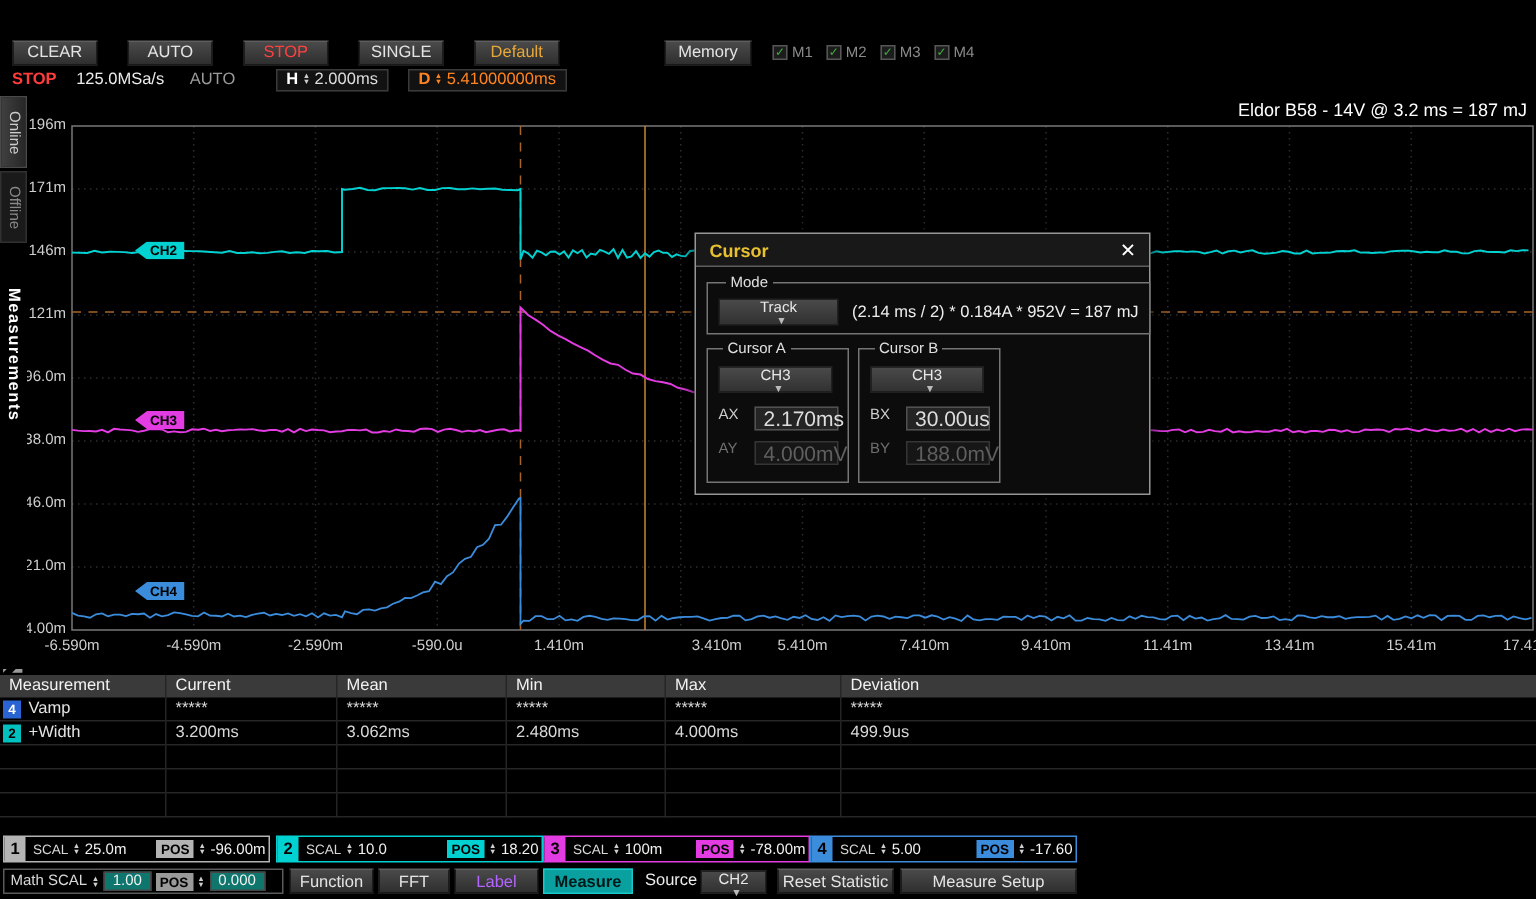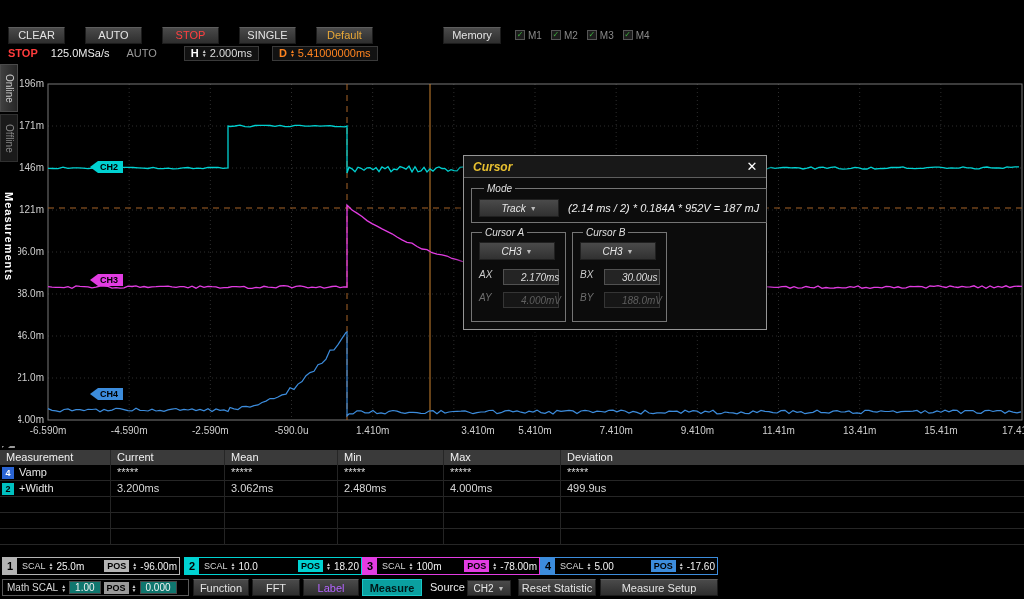--- a/index.html
+++ b/index.html
@@ -51,42 +51,42 @@
   #scope-svg{position:absolute;left:0;top:0;}
   .annotation{position:absolute;top:4px;right:6px;font-size:12px;color:#fff;}
   .ytick{position:absolute;left:0;width:44px;text-align:right;font-size:10px;color:#cfcfcf;}
   .xtick{position:absolute;top:363px;transform:translateX(-50%);font-size:10px;color:#cfcfcf;white-space:nowrap;}
   .chtag{position:absolute;left:90px;font-size:9px;font-weight:bold;color:#000;
          padding:1px 5px 1px 10px;clip-path:polygon(0 50%,8px 0,100% 0,100% 100%,8px 100%);}
   .corner{position:absolute;left:2px;top:377px;font-size:9px;color:#9a9a9a;letter-spacing:-1px;}
 
   
   #dialog{position:absolute;left:463px;top:155px;width:304px;height:175px;background:#0c0c0c;
-          border:1px solid #969696;z-index:5;box-shadow:0 0 12px rgba(0,0,0,.85);font-style:italic;}
+          border:1px solid #969696;z-index:5;box-shadow:0 0 12px rgba(0,0,0,.85);}
   .dlg-title{height:22px;display:flex;align-items:center;justify-content:space-between;
              background:#181818;border-bottom:1px solid #5e5e5e;}
   .dlg-title-text{color:#e8c030;font-weight:bold;font-size:12px;padding-left:9px;}
   .dlg-close{color:#fff;font-size:13px;font-weight:bold;width:20px;text-align:center;margin-right:4px;cursor:default;}
   fieldset{border:1px solid #757575;}
   legend{padding:0 3px;margin-left:5px;font-size:10px;color:#e0e0e0;}
   .grp-mode{margin:5px 7px 4px 7px;height:40px;display:flex;align-items:center;gap:9px;padding:2px 7px;}
   .grp-row{display:flex;gap:6px;margin:0 7px;}
   .grp-cur{width:95px;height:95px;padding:2px 5px;}
   .grp-res{width:96px;height:95px;border:1px solid #6a6a6a;padding:4px 4px;display:flex;
            flex-direction:column;justify-content:space-evenly;margin-top:0px;}
   .dd{background:linear-gradient(#4a4a4a,#313131);border:1px solid #202020;color:#e8e8e8;font-size:10px;
-      display:inline-flex;align-items:center;justify-content:center;padding:0 4px;height:18px;}
+      display:inline-flex;align-items:center;justify-content:space-between;padding:0 4px;height:18px;flex-direction:column;}
   .dd-mode{width:80px;}
   .dd-src{width:76px;margin:2px 0 2px 2px;}
   .dd-ar{font-size:7px;color:#bbb;margin-left:4px;}
   .formula{font-size:11px;color:#eee;white-space:nowrap;}
   .dlg-row{display:flex;gap:4px;margin-top:7px;margin-left:2px;}
   .dlg-lbl{font-size:10px;color:#ccc;width:20px;}
   .dlg-field{width:56px;height:16px;background:#242424;border:1px solid #515151;color:#ddd;
-             font-size:10px;display:flex;align-items:center;padding:0 17px;}
+             font-size:14px;display:flex;align-items:center;padding:0 5px;}
   .dlg-lbl.dis{color:#6e6e6e;}
   .dlg-field.dis{background:#161616;border-color:#353535;color:#5f5f5f;}
   .res-row{display:flex;align-items:center;gap:3px;}
   .res-lbl{font-size:9px;color:#ccc;width:34px;text-align:right;white-space:nowrap;}
   .res-field{width:49px;height:15px;background:#1e1e1e;border:1px solid #3e3e3e;color:#ccc;
              font-size:9px;display:flex;align-items:center;padding:0 2px;}
 
   
   #mtable{position:absolute;left:0;top:450px;width:1024px;}
   .mt-header{display:flex;height:15px;background:#3a3a3a;font-size:11px;color:#f2f2f2;align-items:center;}
@@ -194,20 +194,21 @@
         <line x1="48" y1="274" x2="1022" y2="274" stroke="#2e2e2e" stroke-dasharray="1 3"></line>
         <line x1="48" y1="316" x2="1022" y2="316" stroke="#2e2e2e" stroke-dasharray="1 3"></line>
         <rect x="48" y="22" width="974" height="336" fill="none" stroke="#787878"></rect>
         <line x1="48" y1="146" x2="1022" y2="146" stroke="#a86428" stroke-dasharray="6 5"></line>
         <line x1="347" y1="22" x2="347" y2="358" stroke="#a86428" stroke-dasharray="6 5"></line>
         <line x1="430" y1="22" x2="430" y2="358" stroke="#cd8430"></line>
         <polyline points="48.0,346.6 52.0,348.4 56.0,348.9 60.0,349.8 64.0,347.5 68.0,346.9 72.0,348.9 76.0,347.7 80.0,347.7 84.0,348.7 88.0,347.3 92.0,347.5 96.0,347.0 100.0,349.8 104.0,347.4 108.0,348.9 112.0,348.1 116.0,346.3 120.0,346.7 124.0,347.6 128.0,348.6 132.0,348.9 136.0,346.3 140.0,348.4 144.0,348.5 148.0,349.0 152.0,347.2 156.0,349.0 160.0,348.4 164.0,349.4 168.0,347.9 172.0,347.1 176.0,346.5 180.0,348.3 184.0,347.3 188.0,348.0 192.0,347.0 196.0,348.6 200.0,347.4 204.0,348.9 208.0,346.8 212.0,349.6 216.0,346.9 220.0,348.4 224.0,347.9 228.0,349.5 230.0,345.5 234.0,346.8 238.0,347.5 242.0,344.6 246.0,344.3 250.0,345.1 254.0,343.6 258.0,342.9 262.0,340.5 266.0,339.1 270.0,336.6 274.0,336.7 278.0,335.0 282.0,332.9 286.0,332.1 290.0,325.8 294.0,327.4 298.0,322.1 302.0,319.6 306.0,313.7 310.0,310.6 314.0,309.2 318.0,302.8 322.0,301.2 326.0,297.1 330.0,288.1 334.0,287.8 338.0,282.6 342.0,276.4 346.0,270.4 347.0,270.0 347.0,354.0 349.0,351.8 353.0,351.9 357.0,348.8 361.0,348.8 365.0,350.8 369.0,350.8 373.0,348.5 377.0,351.6 381.0,350.9 385.0,351.9 389.0,349.3 393.0,348.5 397.0,349.2 401.0,350.6 405.0,351.3 409.0,350.3 413.0,350.4 417.0,350.7 421.0,351.4 425.0,351.5 429.0,349.0 433.0,348.7 437.0,351.8 441.0,348.6 445.0,351.0 449.0,350.0 453.0,349.5 457.0,349.3 461.0,349.2 465.0,348.9 469.0,350.2 473.0,351.7 477.0,350.7 481.0,350.0 485.0,349.9 489.0,348.5 493.0,348.4 497.0,351.6 501.0,350.7 505.0,348.9 509.0,348.4 513.0,349.8 517.0,348.9 521.0,350.2 525.0,351.2 529.0,349.2 533.0,350.0 537.0,348.1 541.0,350.6 545.0,351.3 549.0,349.5 553.0,351.9 557.0,348.3 561.0,349.4 565.0,348.8 569.0,348.4 573.0,348.9 577.0,351.6 581.0,349.0 585.0,348.4 589.0,349.0 593.0,350.5 597.0,349.1 601.0,349.5 605.0,350.1 609.0,348.3 613.0,348.2 617.0,349.8 621.0,348.2 625.0,349.0 629.0,351.0 633.0,349.4 637.0,350.4 641.0,352.0 645.0,348.3 649.0,351.0 653.0,351.6 657.0,350.8 661.0,350.8 665.0,351.2 669.0,349.1 673.0,349.3 677.0,349.2 681.0,351.3 685.0,348.3 689.0,350.0 693.0,348.6 697.0,349.1 701.0,351.6 705.0,349.2 709.0,350.2 713.0,348.2 717.0,351.8 721.0,351.7 725.0,350.0 729.0,350.7 733.0,350.9 737.0,351.9 741.0,350.0 745.0,351.4 749.0,351.6 753.0,348.9 757.0,350.5 761.0,348.5 765.0,349.4 769.0,349.6 773.0,350.7 777.0,351.0 781.0,348.7 785.0,348.4 789.0,351.5 793.0,348.6 797.0,350.4 801.0,349.7 805.0,351.7 809.0,350.8 813.0,350.3 817.0,348.1 821.0,350.6 825.0,350.7 829.0,351.1 833.0,349.1 837.0,348.6 841.0,350.0 845.0,349.9 849.0,348.9 853.0,351.4 857.0,350.8 861.0,351.6 865.0,348.3 869.0,348.4 873.0,349.6 877.0,350.1 881.0,348.8 885.0,349.5 889.0,349.5 893.0,348.8 897.0,350.6 901.0,349.7 905.0,349.4 909.0,349.4 913.0,349.2 917.0,348.4 921.0,351.1 925.0,348.6 929.0,351.2 933.0,350.6 937.0,348.9 941.0,350.2 945.0,348.2 949.0,349.9 953.0,348.1 957.0,348.3 961.0,351.4 965.0,348.6 969.0,348.5 973.0,348.6 977.0,351.2 981.0,351.3 985.0,348.6 989.0,348.3 993.0,349.5 997.0,348.6 1001.0,348.5 1005.0,351.2 1009.0,348.9 1013.0,350.1 1017.0,350.9 1021.0,349.9" fill="none" stroke="#3c8cdc" stroke-width="1.2"></polyline>
         <polyline points="48.0,224.6 52.0,225.1 56.0,225.4 60.0,225.3 64.0,225.6 68.0,224.6 72.0,226.3 76.0,223.9 80.0,224.3 84.0,224.6 88.0,224.9 92.0,225.9 96.0,225.2 100.0,224.1 104.0,224.1 108.0,224.3 112.0,226.2 116.0,225.6 120.0,226.1 124.0,225.9 128.0,224.2 132.0,224.5 136.0,223.8 140.0,225.3 144.0,224.5 148.0,225.5 152.0,224.8 156.0,224.6 160.0,224.3 164.0,224.4 168.0,224.1 172.0,224.8 176.0,225.3 180.0,224.7 184.0,224.6 188.0,225.8 192.0,224.1 196.0,226.2 200.0,223.9 204.0,225.4 208.0,224.4 212.0,224.7 216.0,224.9 220.0,226.1 224.0,225.7 228.0,225.5 232.0,224.6 236.0,224.6 240.0,224.9 244.0,224.3 248.0,226.3 252.0,226.3 256.0,225.4 260.0,225.9 264.0,224.3 268.0,225.2 272.0,225.3 276.0,225.8 280.0,224.0 284.0,223.7 288.0,224.1 292.0,225.9 296.0,224.4 300.0,223.9 304.0,224.7 308.0,225.9 312.0,225.1 316.0,225.6 320.0,224.7 324.0,226.1 328.0,225.3 332.0,224.5 336.0,224.2 340.0,225.6 344.0,224.9 347.0,225.0 347.0,143.0 347.0,143.0 352.0,148.0 357.0,151.1 362.0,154.5 367.0,158.6 372.0,161.6 377.0,164.1 382.0,166.9 387.0,169.4 392.0,171.8 397.0,175.0 402.0,177.9 407.0,180.3 412.0,181.2 417.0,184.5 422.0,187.0 427.0,187.7 432.0,190.7 437.0,192.1 442.0,192.8 447.0,194.0 452.0,196.5 457.0,197.7 462.0,199.3 467.0,199.8 472.0,202.1 477.0,203.3 482.0,203.4 487.0,204.3 492.0,206.3 497.0,207.3 502.0,207.9 507.0,208.0 512.0,210.0 517.0,210.6 522.0,210.5 527.0,211.3 532.0,211.5 537.0,212.4 542.0,213.7 547.0,213.6 552.0,215.3 557.0,214.7 562.0,215.3 567.0,215.9 572.0,216.3 577.0,216.1 582.0,216.8 587.0,216.8 592.0,217.6 597.0,218.1 602.0,218.2 607.0,219.0 612.0,219.2 617.0,218.6 622.0,219.8 627.0,220.8 632.0,221.1 637.0,220.1 642.0,221.5 647.0,221.1 652.0,221.2 657.0,221.4 662.0,224.9 666.0,225.3 670.0,224.1 674.0,224.8 678.0,225.4 682.0,224.2 686.0,225.9 690.0,225.4 694.0,224.9 698.0,224.6 702.0,226.0 706.0,226.1 710.0,226.1 714.0,224.3 718.0,224.0 722.0,224.9 726.0,224.0 730.0,224.7 734.0,224.0 738.0,224.4 742.0,224.1 746.0,224.7 750.0,224.4 754.0,224.5 758.0,225.2 762.0,224.2 766.0,224.7 770.0,225.0 774.0,225.4 778.0,225.4 782.0,224.6 786.0,224.3 790.0,226.2 794.0,224.6 798.0,226.2 802.0,225.9 806.0,224.5 810.0,225.4 814.0,225.8 818.0,223.9 822.0,226.3 826.0,225.5 830.0,226.1 834.0,226.0 838.0,225.4 842.0,225.8 846.0,225.8 850.0,224.7 854.0,225.3 858.0,223.9 862.0,226.2 866.0,225.3 870.0,226.3 874.0,225.3 878.0,225.3 882.0,225.9 886.0,224.5 890.0,224.7 894.0,225.8 898.0,224.8 902.0,226.2 906.0,225.9 910.0,224.4 914.0,224.6 918.0,224.3 922.0,224.6 926.0,226.0 930.0,224.0 934.0,224.3 938.0,223.7 942.0,224.7 946.0,225.5 950.0,224.0 954.0,224.9 958.0,225.5 962.0,224.4 966.0,225.1 970.0,224.9 974.0,223.8 978.0,225.8 982.0,224.0 986.0,226.3 990.0,224.0 994.0,225.9 998.0,224.4 1002.0,225.4 1006.0,223.8 1010.0,225.5 1014.0,224.4 1018.0,224.2 1022.0,224.4" fill="none" stroke="#e23ce2" stroke-width="1.3"></polyline>
         <polyline points="48.0,106.4 53.0,106.5 58.0,106.6 63.0,105.2 68.0,106.3 73.0,105.8 78.0,105.9 83.0,106.1 88.0,106.6 93.0,106.0 98.0,106.1 103.0,105.5 108.0,106.3 113.0,106.4 118.0,105.3 123.0,105.3 128.0,105.4 133.0,105.5 138.0,105.8 143.0,106.2 148.0,106.5 153.0,105.3 158.0,106.7 163.0,106.7 168.0,106.2 173.0,106.8 178.0,106.6 183.0,105.9 188.0,105.5 193.0,106.7 198.0,106.2 203.0,106.6 208.0,105.4 213.0,105.5 218.0,105.3 223.0,106.3 228.0,106.0 228.0,64.0 230.0,64.5 235.0,64.0 240.0,63.2 245.0,64.7 250.0,64.8 255.0,63.5 260.0,63.4 265.0,63.3 270.0,63.5 275.0,64.4 280.0,63.3 285.0,64.6 290.0,64.6 295.0,63.4 300.0,63.3 305.0,64.1 310.0,64.1 315.0,63.6 320.0,64.2 325.0,63.8 330.0,63.7 335.0,64.5 340.0,64.7 345.0,64.8 347.0,64.0 347.0,111.0 349.0,105.3 352.0,106.9 355.0,109.8 358.0,105.2 361.0,106.3 364.0,108.2 367.0,105.8 370.0,105.7 373.0,107.7 376.0,105.6 379.0,109.7 382.0,104.9 385.0,106.8 388.0,104.7 391.0,109.7 394.0,107.0 397.0,107.8 400.0,104.6 403.0,105.7 406.0,107.2 409.0,104.1 412.0,109.9 415.0,104.7 418.0,109.8 421.0,108.9 424.0,105.4 427.0,109.9 430.0,106.9 433.0,109.1 436.0,106.0 439.0,105.0 442.0,106.5 445.0,106.6 448.0,109.3 451.0,107.6 454.0,108.6 457.0,108.9 460.0,105.3 463.0,105.0 466.0,106.4 469.0,109.5 472.0,104.4 475.0,104.1 478.0,105.1 481.0,108.3 484.0,107.7 487.0,108.5 490.0,104.4 493.0,107.8 496.0,105.9 499.0,104.2 502.0,108.9 505.0,105.7 508.0,104.0 511.0,105.0 514.0,109.3 517.0,104.6 520.0,108.6 523.0,107.2 526.0,105.1 529.0,106.1 532.0,106.1 535.0,108.1 538.0,108.0 541.0,108.5 544.0,104.9 547.0,107.1 550.0,108.9 553.0,106.1 556.0,104.7 559.0,106.4 563.0,105.2 567.0,106.9 571.0,106.9 575.0,105.4 579.0,104.9 583.0,105.3 587.0,105.5 591.0,105.7 595.0,105.1 599.0,106.3 603.0,105.9 607.0,107.1 611.0,105.4 615.0,106.5 619.0,105.5 623.0,106.5 627.0,105.9 631.0,105.0 635.0,105.2 639.0,105.4 643.0,106.6 647.0,104.9 651.0,106.1 655.0,106.9 659.0,107.0 663.0,107.2 667.0,107.0 671.0,106.3 675.0,105.3 679.0,106.8 683.0,106.2 687.0,105.9 691.0,106.8 695.0,106.9 699.0,107.1 703.0,106.2 707.0,105.6 711.0,107.0 715.0,106.4 719.0,105.2 723.0,106.9 727.0,107.1 731.0,106.5 735.0,104.9 739.0,105.7 743.0,107.1 747.0,106.1 751.0,105.2 755.0,105.7 759.0,106.8 763.0,106.4 767.0,106.9 771.0,105.5 775.0,106.3 779.0,105.9 783.0,105.5 787.0,105.5 791.0,105.9 795.0,105.6 799.0,105.9 803.0,107.0 807.0,106.1 811.0,105.0 815.0,107.0 819.0,105.5 823.0,105.1 827.0,106.3 831.0,105.4 835.0,104.9 839.0,106.6 843.0,107.1 847.0,106.8 851.0,106.4 855.0,105.4 859.0,105.8 863.0,107.0 867.0,107.0 871.0,105.1 875.0,107.0 879.0,106.6 883.0,106.5 887.0,106.4 891.0,105.5 895.0,105.3 899.0,105.5 903.0,104.9 907.0,106.4 911.0,106.3 915.0,106.7 919.0,106.3 923.0,106.4 927.0,105.6 931.0,105.3 935.0,105.1 939.0,105.1 943.0,105.7 947.0,106.3 951.0,105.9 955.0,106.1 959.0,106.1 963.0,104.9 967.0,105.8 971.0,105.8 975.0,106.9 979.0,106.9 983.0,105.4 987.0,105.0 991.0,105.8 995.0,106.0 999.0,106.0 1003.0,106.3 1007.0,104.9 1011.0,105.4 1015.0,104.8 1019.0,104.9" fill="none" stroke="#00d2d2" stroke-width="1.3"></polyline>
       </svg>
+    <div class="annotation">Eldor B58 - 14V @ 3.2 ms = 187 mJ</div>
     <div id="y-ticks">
         <div class="ytick" style="top: 16px;">196m</div>
         <div class="ytick" style="top: 58px;">171m</div>
         <div class="ytick" style="top: 100px;">146m</div>
         <div class="ytick" style="top: 142px;">121m</div>
         <div class="ytick" style="top: 184px;">96.0m</div>
         <div class="ytick" style="top: 226px;">38.0m</div>
         <div class="ytick" style="top: 268px;">46.0m</div>
         <div class="ytick" style="top: 310px;">21.0m</div>
         <div class="ytick" style="top: 352px;">-4.00m</div>

